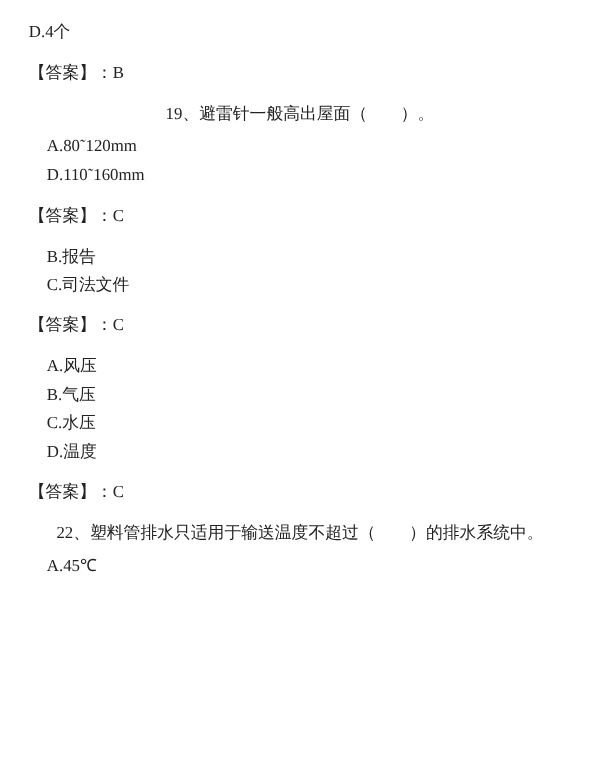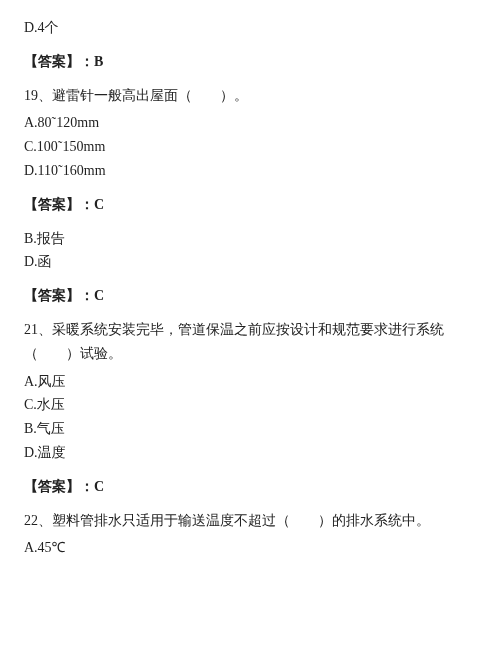--- a/index.html
+++ b/index.html
@@ -15,69 +15,68 @@
       font-size: 14px;
       color: #222;
       padding: 16px 24px;
       line-height: 1.7;
     }
     .section {
       margin-bottom: 10px;
     }
     .question {
       margin-bottom: 4px;
+      text-align: center;
     }
     .option {
-      margin-left: 0;
+      margin-left: 15px;
       display: block;
     }
     .answer {
-      font-weight: bold;
+      font-weight: normal;
       margin-top: 6px;
       margin-bottom: 10px;
     }
   </style>
 </head>
 <body>
 
 <div>
 
   <div class="section">
     <span>D.4个</span>
   </div>
 
   <div class="answer">
     <span>【答案】：B</span>
   </div>
 
   <div class="section">
     <div class="question">19、避雷针一般高出屋面（　　）。</div>
     <span class="option">A.80˜120mm</span>
-    <span class="option">C.100˜150mm</span>
     <span class="option">D.110˜160mm</span>
   </div>
 
   <div class="answer">
     <span>【答案】：C</span>
   </div>
 
   <div class="section">
     <span class="option">B.报告</span>
-    <span class="option">D.函</span>
+    <span class="option">C.司法文件</span>
   </div>
 
   <div class="answer">
     <span>【答案】：C</span>
   </div>
 
   <div class="section">
-    <div class="question">21、采暖系统安装完毕，管道保温之前应按设计和规范要求进行系统（　　）试验。</div>
     <span class="option">A.风压</span>
+    <span class="option">B.气压</span>
     <span class="option">C.水压</span>
-    <span class="option">B.气压</span>
     <span class="option">D.温度</span>
   </div>
 
   <div class="answer">
     <span>【答案】：C</span>
   </div>
 
   <div class="section">
     <div class="question">22、塑料管排水只适用于输送温度不超过（　　）的排水系统中。</div>
     <span class="option">A.45℃</span>

